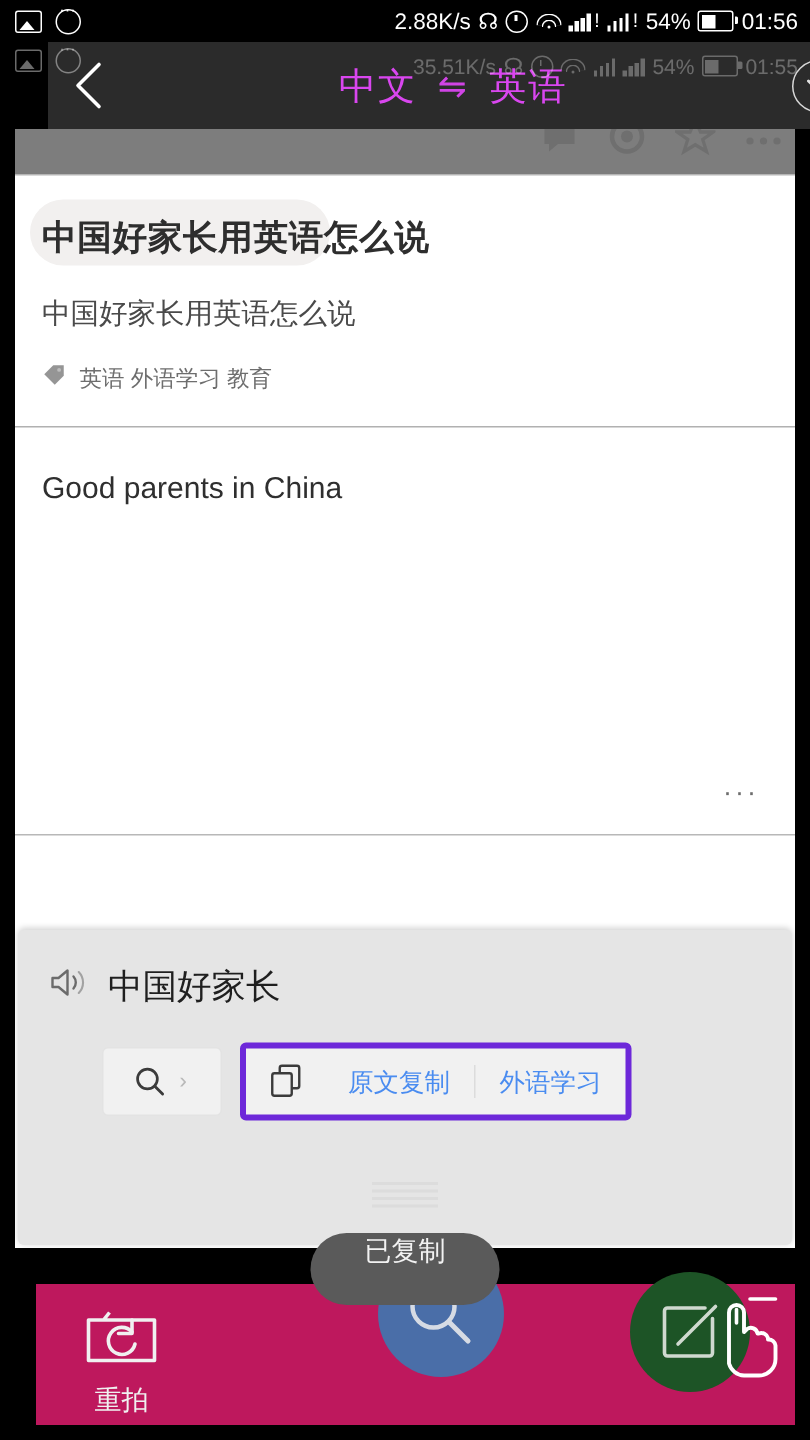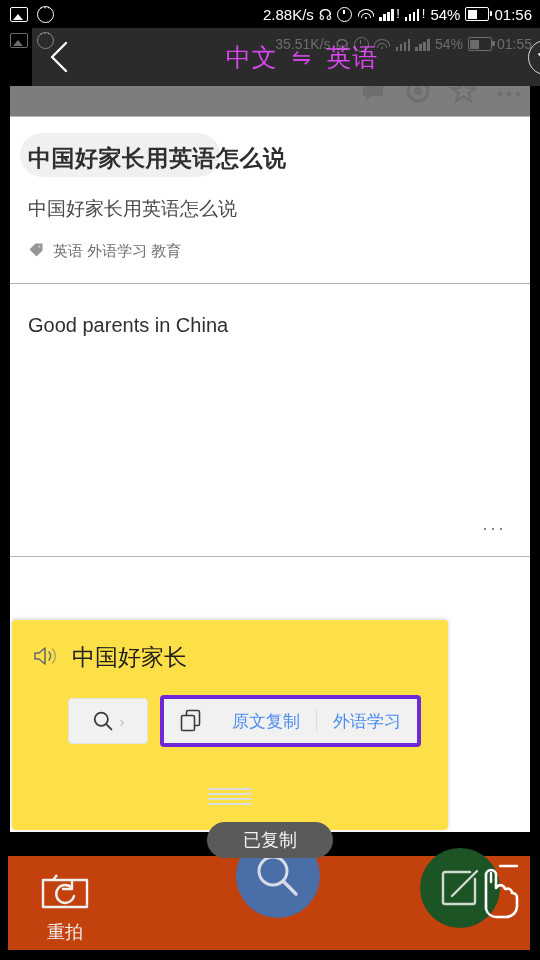--- a/index.html
+++ b/index.html
@@ -130,23 +130,24 @@
     background:#d99a3d;color:#efe0c6;font-size:11px;font-weight:700;
     padding:1px 6px;border-radius:3px;line-height:1.35;
   }
   .utime{font-size:15px;color:#6b6b6b;margin-top:4px;}
   .ans-text{margin:30px 0 0 18px;font-size:20px;color:#2f2f2f;}
   .ans-more{position:absolute;right:24px;top:432px;color:#6d6d6d;font-size:18px;letter-spacing:2px;}
   .sep2{position:absolute;left:0;right:0;top:470px;height:1px;background:rgba(125,125,125,.55);}
 
   
   .sheet{
-    position:absolute;left:12px;top:620px;width:436px;height:210px;
-    background:#fde047;border-radius:4px;z-index:8;
+    position:absolute;left:12px;top:620px;width:516px;height:210px;
+    background:#e5e5e5;border-radius:4px;z-index:8;
     box-shadow:0 -1px 4px rgba(0,0,0,.18);
+    font-family:Liberation Mono, monospace;
   }
   .sheet-head{display:flex;align-items:center;gap:14px;padding:22px 0 0 20px;}
   .spk{flex:none;}
   .src-text{font-size:23px;color:#1f1f1f;}
   .tgt-text{margin:14px 0 0 56px;font-size:18px;color:#4b4b4b;}
   .actions{display:flex;align-items:center;gap:12px;margin:22px 0 0 56px;}
   .btn-search{
     width:78px;height:44px;background:#f1f1f1;border:1px solid #e3e3e3;border-radius:4px;
     display:flex;align-items:center;justify-content:center;gap:6px;
   }
@@ -163,30 +164,30 @@
   .vline{width:1px;height:22px;background:#dcdcdc;}
 
   .drag-handle{
     position:absolute;left:0;right:0;top:168px;display:flex;flex-direction:column;
     align-items:center;gap:3.5px;
   }
   .drag-handle i{display:block;width:44px;height:1.6px;background:#dcdcdc;}
 
   
   .toast{
-    position:absolute;left:207px;top:822px;width:126px;height:36px;
+    position:absolute;left:207px;top:822px;width:126px;height:48px;
     background:#5a5a5a;border-radius:24px;z-index:12;
-    display:flex;align-items:center;justify-content:center;
+    display:flex;justify-content:center;
     color:#f2f2f2;font-size:18px;
   }
 
   
   .bottombar{
-    position:absolute;left:8px;right:10px;top:856px;height:94px;
-    background:#c2410c;z-index:9;
+    position:absolute;left:24px;right:10px;top:856px;height:94px;
+    background:#be185d;z-index:9;
   }
   .bb-left{position:absolute;left:18px;top:14px;width:78px;text-align:center;color:#f0f0f0;}
   .bb-right{position:absolute;right:16px;top:14px;width:78px;text-align:center;color:#f0f0f0;}
   .bb-label{font-size:18px;margin-top:4px;}
   .fab-search{
     position:absolute;left:228px;top:-22px;width:84px;height:84px;border-radius:50%;
     background:#4a6ea8;display:flex;align-items:center;justify-content:center;z-index:10;
   }
   .green-circle{
     position:absolute;right:14px;top:-22px;width:80px;height:80px;border-radius:50%;

